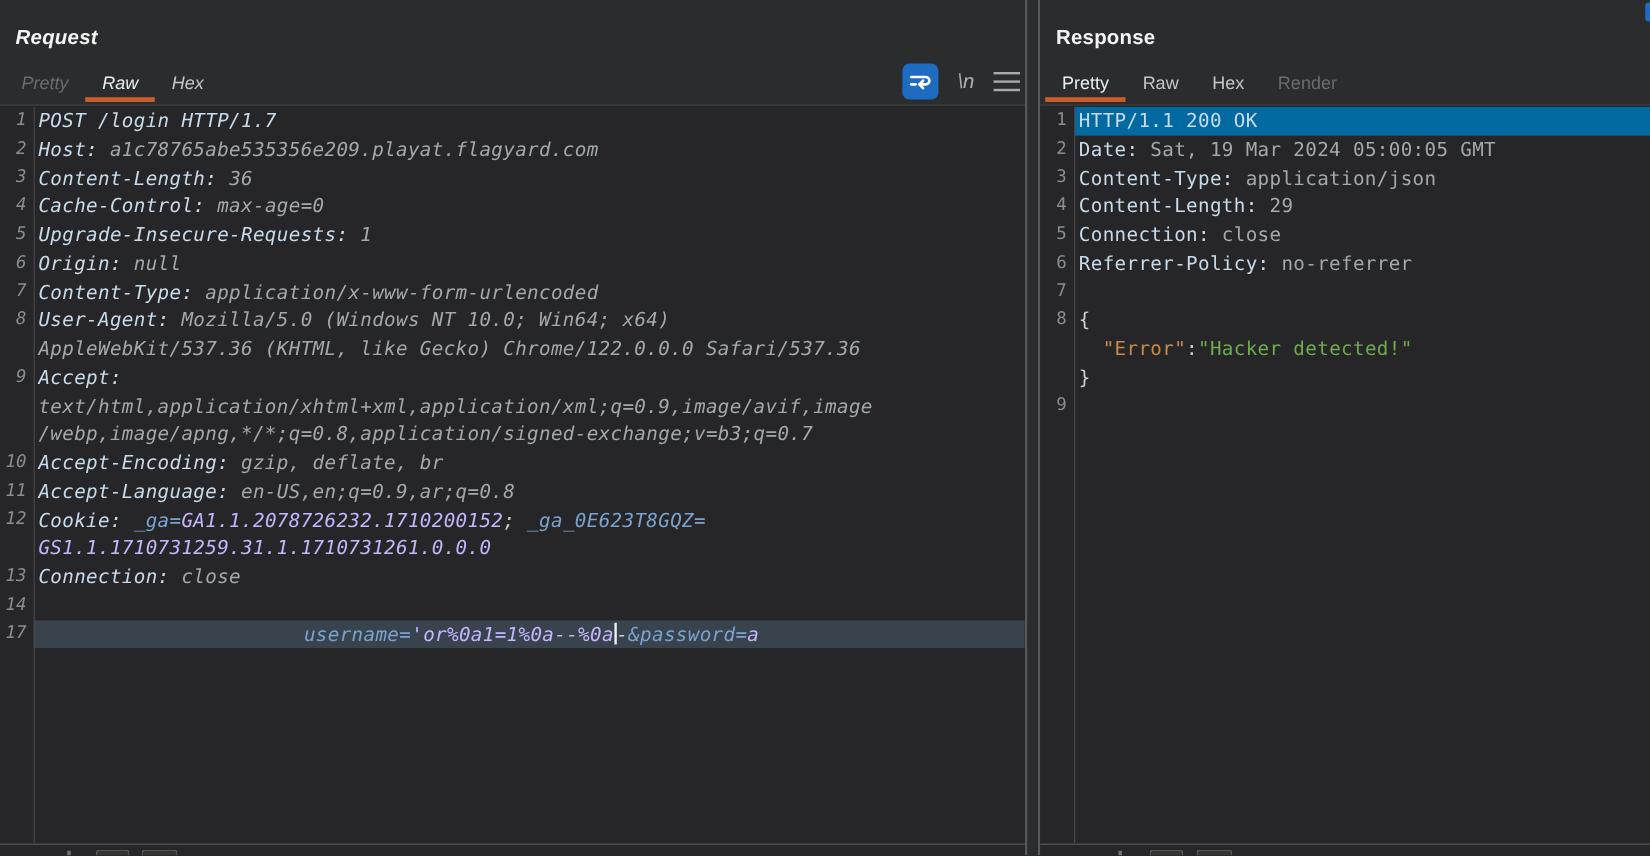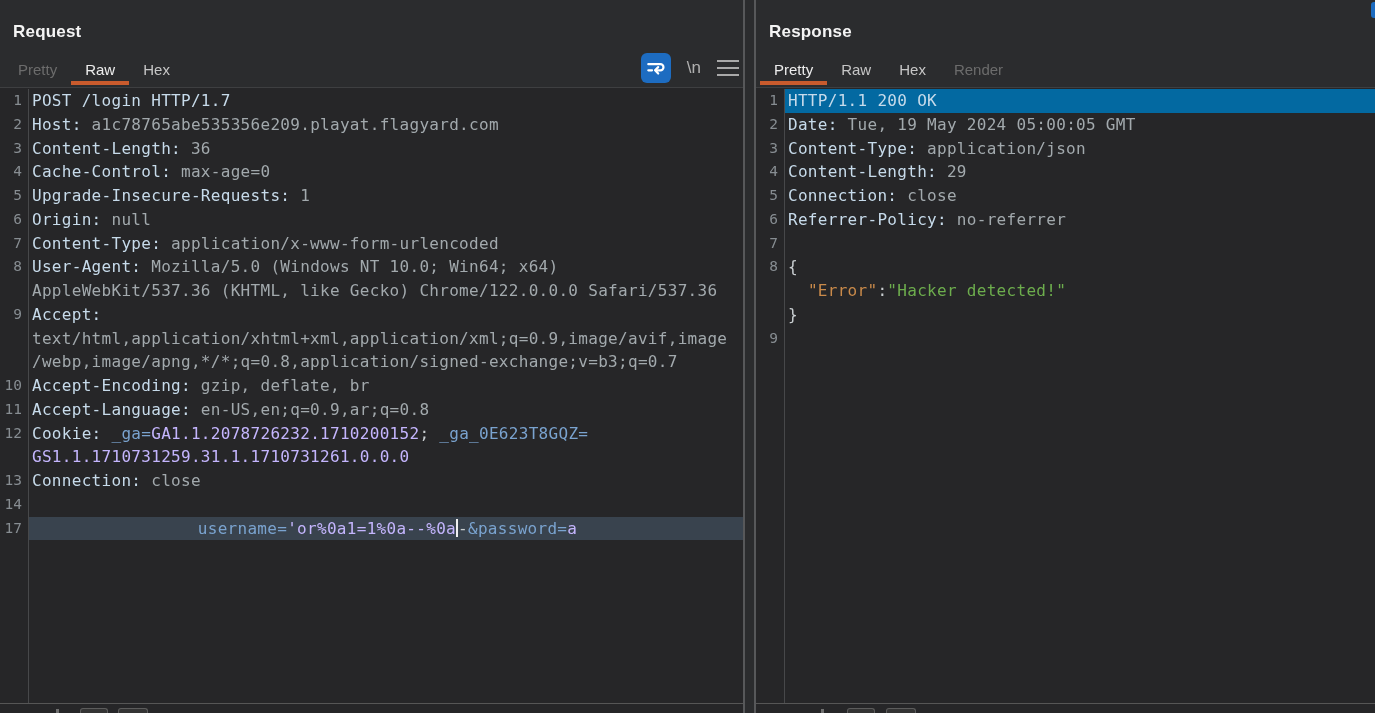--- a/index.html
+++ b/index.html
@@ -1,21 +1,21 @@
 <!DOCTYPE html>
 <html><head>
 <meta charset="utf-8">
 <style>
   * { margin:0; padding:0; box-sizing:border-box; }
   html,body { background:#2b2c2e; }
   .app { position:relative; width:1375px; height:713px; display:flex;
          font-family:"Liberation Sans", sans-serif; overflow:hidden; background:#2b2c2e; }
 
   .panel { position:relative; height:713px; background:#262628; }
-  .panel.left  { width:743px; }
+  .panel.left  { width:854px;font-style:italic; }
   .panel.right { flex:1; }
   .splitter { width:13px; background:#2b2c2e; border-left:2px solid #57585a; border-right:2px solid #57585a; }
 
   
   .phead { position:relative; height:88px; background:#2b2c2e; border-bottom:1px solid #3e3f41; }
   .ptitle { position:absolute; top:22px; left:13px; font-size:17px; font-weight:bold; color:#f4f4f4; letter-spacing:.2px; }
   .tabs { position:absolute; left:4px; top:58px; display:flex; gap:0; }
   .tab { padding:0 14px 0 14px; line-height:23px; font-size:15px; color:#c6c6c6;
          border-bottom:4px solid transparent; cursor:pointer; }
   .tab.selected { color:#ededed; border-bottom-color:#c95b2d; }
@@ -192,21 +192,21 @@
       <div class="blue-sliver"></div>
     </div>
     <div class="editor">
       <div class="rows">
           <div class="row hl-cur">
             <span class="ln">1</span>
             <span class="code"><span class="c-n">HTTP/1.1 200 OK</span></span>
           </div>
           <div class="row">
             <span class="ln">2</span>
-            <span class="code"><span class="c-n">Date: </span><span class="c-v">Tue, 19 May 2024 05:00:05 GMT</span></span>
+            <span class="code"><span class="c-n">Date: </span><span class="c-v">Sat, 19 Mar 2024 05:00:05 GMT</span></span>
           </div>
           <div class="row">
             <span class="ln">3</span>
             <span class="code"><span class="c-n">Content-Type: </span><span class="c-v">application/json</span></span>
           </div>
           <div class="row">
             <span class="ln">4</span>
             <span class="code"><span class="c-n">Content-Length: </span><span class="c-v">29</span></span>
           </div>
           <div class="row">

